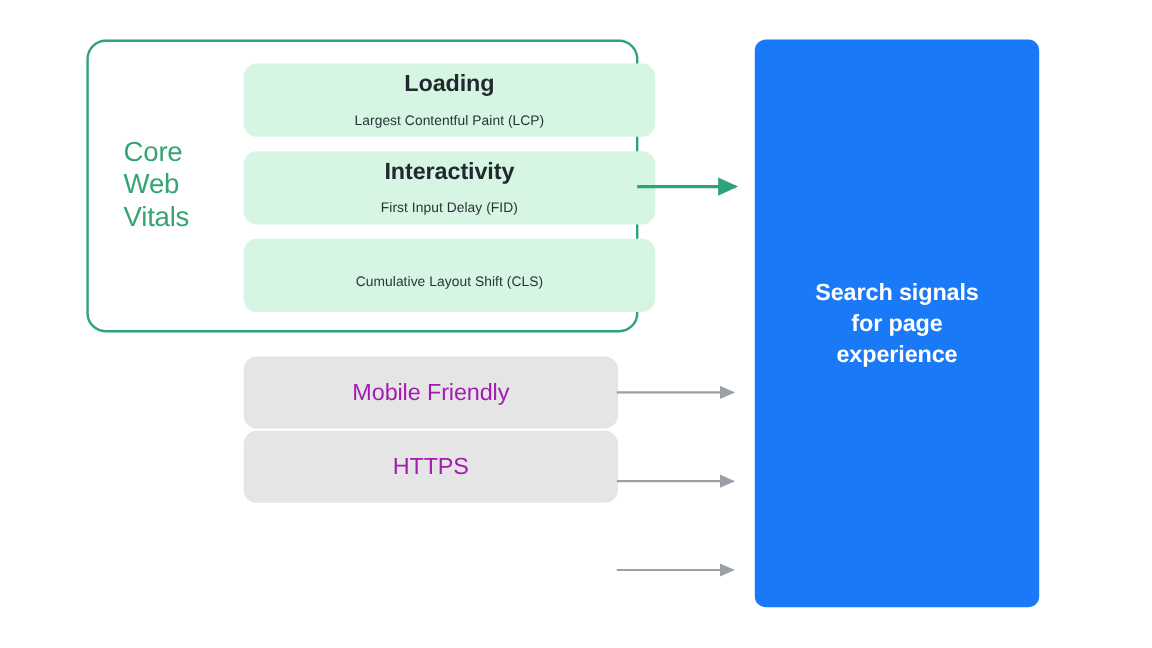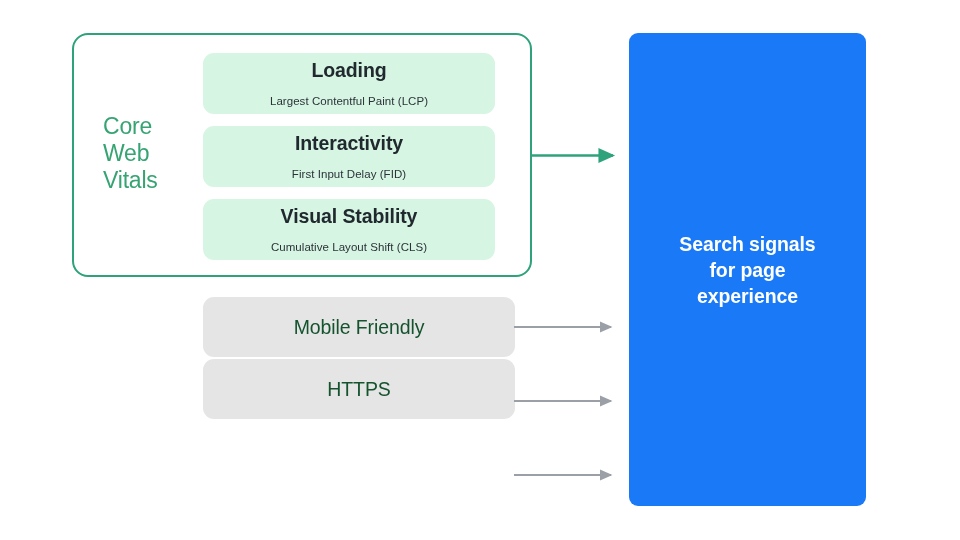--- a/index.html
+++ b/index.html
@@ -47,21 +47,21 @@
     font-size: 23px;
     line-height: 27px;
     letter-spacing: -0.2px;
   }
   .cwv-label span { display: block; }
 
   
   .vital-card {
     position: absolute;
     left: 203px;
-    width: 292px;
+    width: 343px;
     height: 61px;
     background: #d6f5e3;
     border-radius: 11px;
     display: flex;
     flex-direction: column;
     align-items: center;
     justify-content: center;
   }
   .vital-card.v1 { top: 53px; }
   .vital-card.v2 { top: 126px; }
@@ -93,21 +93,21 @@
     border-radius: 11px;
     display: flex;
     align-items: center;
     justify-content: center;
   }
   .signal-card.s1 { top: 297px; }
   .signal-card.s2 { top: 359px; }
   .signal-card.s3 { top: 445px; }
 
   .signal-title {
-    color: #14532d;
+    color: #a21caf;
     font-size: 19.5px;
     font-weight: normal;
     line-height: 23px;
     letter-spacing: -0.1px;
   }
 
   
   .blue-panel {
     position: absolute;
     left: 629px;
@@ -156,21 +156,20 @@
     <div class="vital-title">Loading</div>
     <div class="vital-sub">Largest Contentful Paint (LCP)</div>
   </div>
 
   <div class="vital-card v2">
     <div class="vital-title">Interactivity</div>
     <div class="vital-sub">First Input Delay (FID)</div>
   </div>
 
   <div class="vital-card v3">
-    <div class="vital-title">Visual Stability</div>
     <div class="vital-sub">Cumulative Layout Shift (CLS)</div>
   </div>
 
   <div class="signal-card s1">
     <div class="signal-title">Mobile Friendly</div>
   </div>
 
   <div class="signal-card s2">
     <div class="signal-title">HTTPS</div>
   </div>

